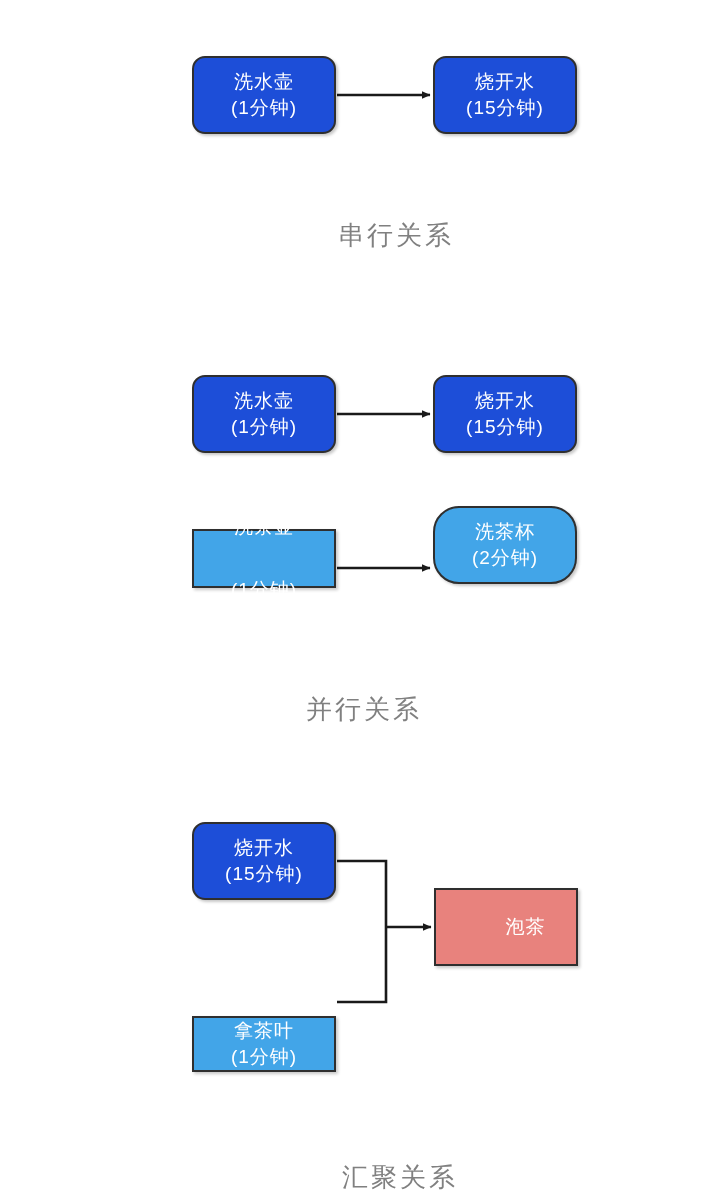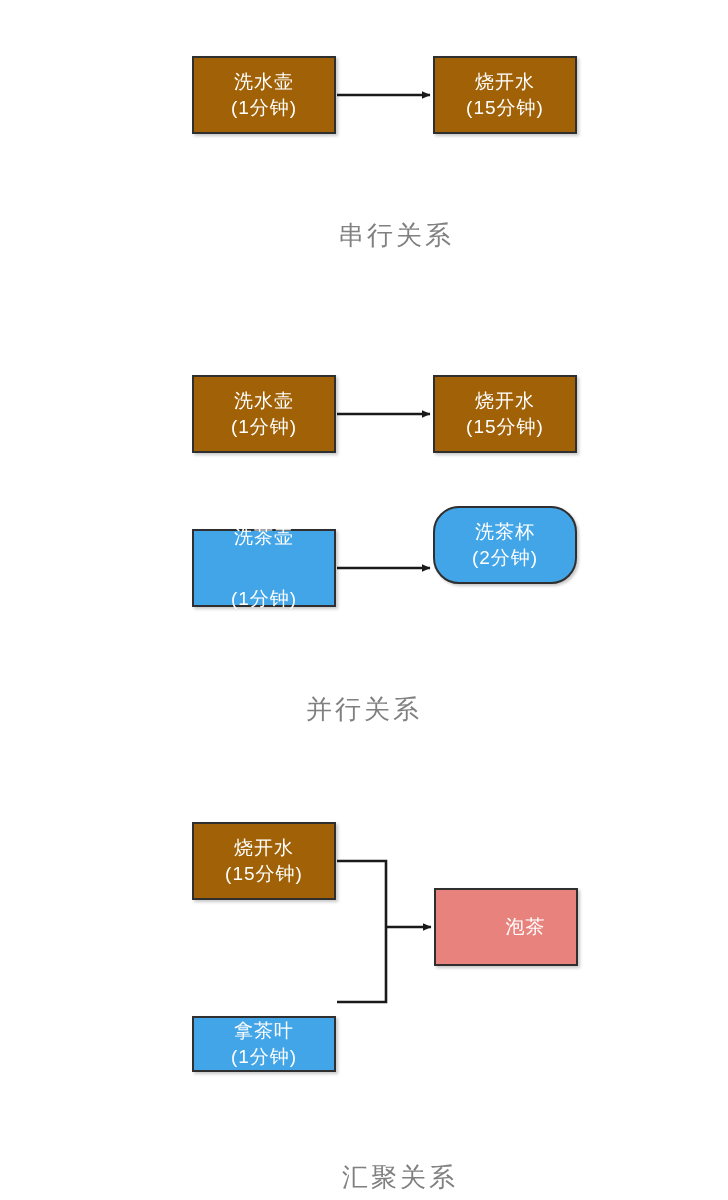--- a/index.html
+++ b/index.html
@@ -32,21 +32,21 @@
     color: #ffffff;
     font-size: 19px;
     line-height: 1.38;
     letter-spacing: 1px;
     text-align: center;
     white-space: nowrap;
   }
   .node .ln {
     display: block;
   }
-  .node.green { background: #a16207; }
+  .node.green { background: #1d4ed8; border-radius: 13px; }
   .node.blue  { background: #42a5e8; }
   .node.red   { background: #e8827d; padding-left: 39px; }
 
   .caption {
     position: absolute;
     width: 100%;
     left: 0;
     text-align: center;
     color: #808080;
     font-size: 26px;
@@ -96,21 +96,21 @@
   <div class="caption" style="top:218px;padding-left:32px;">串行关系</div>
 
   <div class="node green" style="left:192px; top:375px; width:144px; height:78px;">
     <span class="ln">洗水壶</span>
     <span class="ln">(1分钟)</span>
   </div>
   <div class="node green" style="left:433px; top:375px; width:144px; height:78px;">
     <span class="ln">烧开水</span>
     <span class="ln">(15分钟)</span>
   </div>
-  <div class="node blue" style="left:192px; top:529px; width:144px; height:78px;gap:36px;">
+  <div class="node blue" style="left:192px; top:529px; width:144px; height:59px;gap:36px;">
     <span class="ln">洗茶壶</span>
     <span class="ln">(1分钟)</span>
   </div>
   <div class="node blue" style="left:433px; top:506px; width:144px; height:78px;border-radius:26px;">
     <span class="ln">洗茶杯</span>
     <span class="ln">(2分钟)</span>
   </div>
   <div class="caption" style="top:692px;">并行关系</div>
 
   <div class="node green" style="left:192px; top:822px; width:144px; height:78px;">

